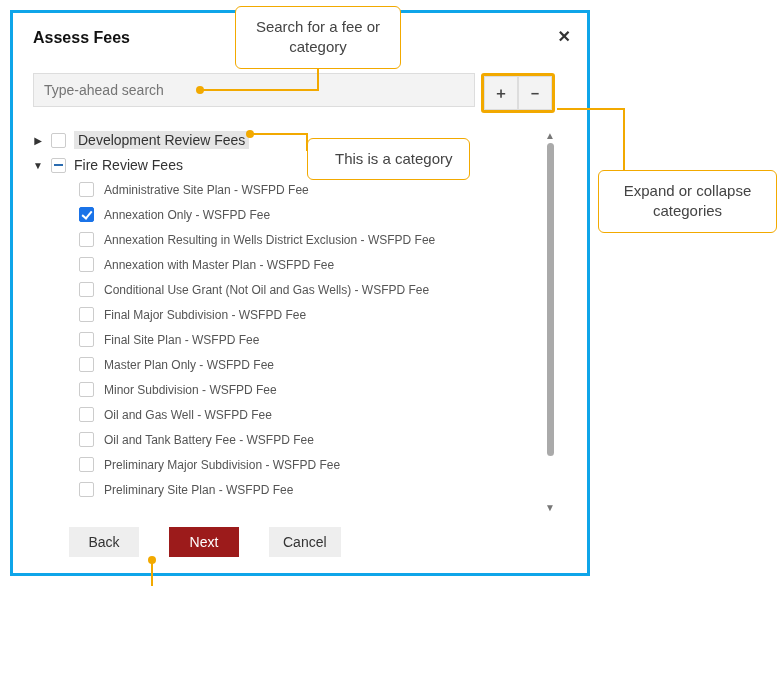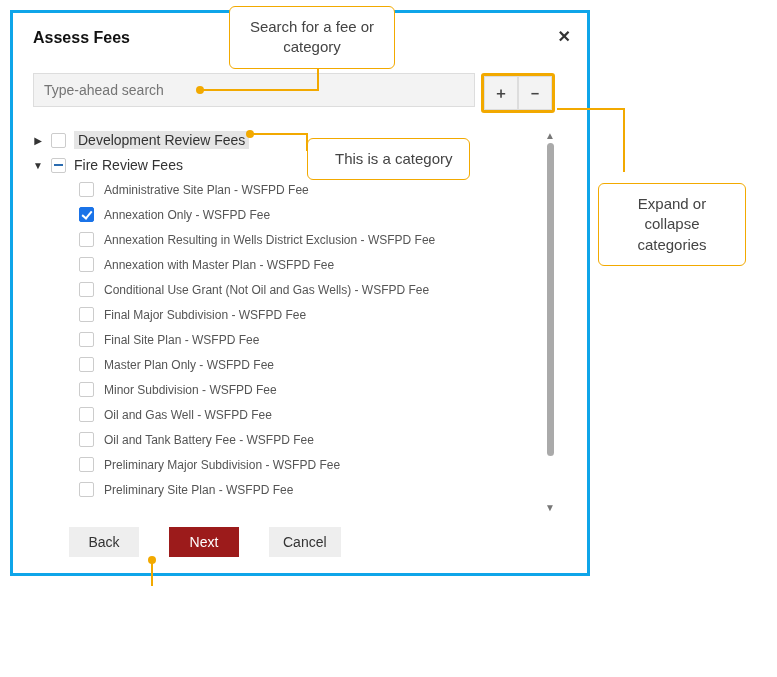--- a/index.html
+++ b/index.html
@@ -206,35 +206,35 @@
     height: 8px;
     border-radius: 50%;
     background: #f2a900;
     z-index: 6;
     transform: translate(-50%, -50%);
   }
 </style>
 </head>
 <body>
 
-<div class="callout" style="left:229px; top:6px; width:166px;">
+<div class="callout" style="left:235px; top:6px; width:166px;">
   <span>Search for a fee or category</span>
 </div>
 <div class="wire" style="left:317px; top:55px; width:2px; height:34px;"></div>
 <div class="wire" style="left:200px; top:89px; width:119px; height:2px;"></div>
 <div class="dot" style="left:200px; top:90px;"></div>
 
 <div class="callout" style="left:307px; top:138px;padding-left:27px;">
   <span>This is a category</span>
 </div>
 <div class="wire" style="left:250px; top:133px; width:58px; height:2px;"></div>
 <div class="wire" style="left:306px; top:133px; width:2px; height:18px;"></div>
 <div class="dot" style="left:250px; top:134px;"></div>
 
-<div class="callout" style="left:598px; top:170px; width:148px;margin-top:13px;">
+<div class="callout" style="left:598px; top:170px; width:179px;">
   <span>Expand or collapse categories</span>
 </div>
 <div class="wire" style="left:557px; top:108px; width:68px; height:2px;"></div>
 <div class="wire" style="left:623px; top:108px; width:2px; height:64px;"></div>
 
 <div class="callout" style="left:50px; top:588px; width:210px;">
   <span>Click Next to continue and additional options.</span>
 </div>
 <div class="wire" style="left:151px; top:560px; width:2px; height:28px;"></div>
 <div class="dot" style="left:152px; top:560px;"></div>

